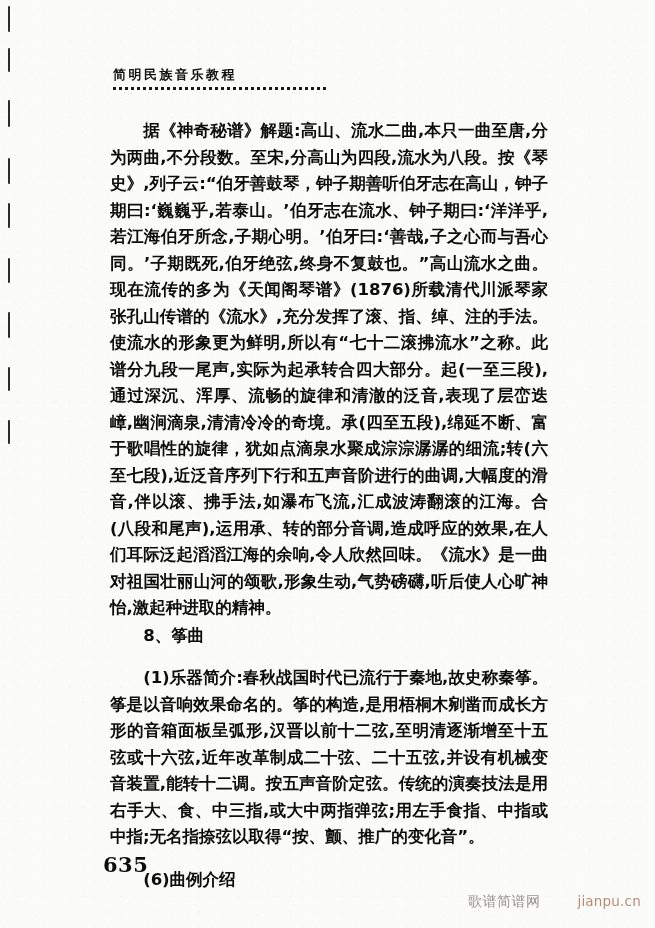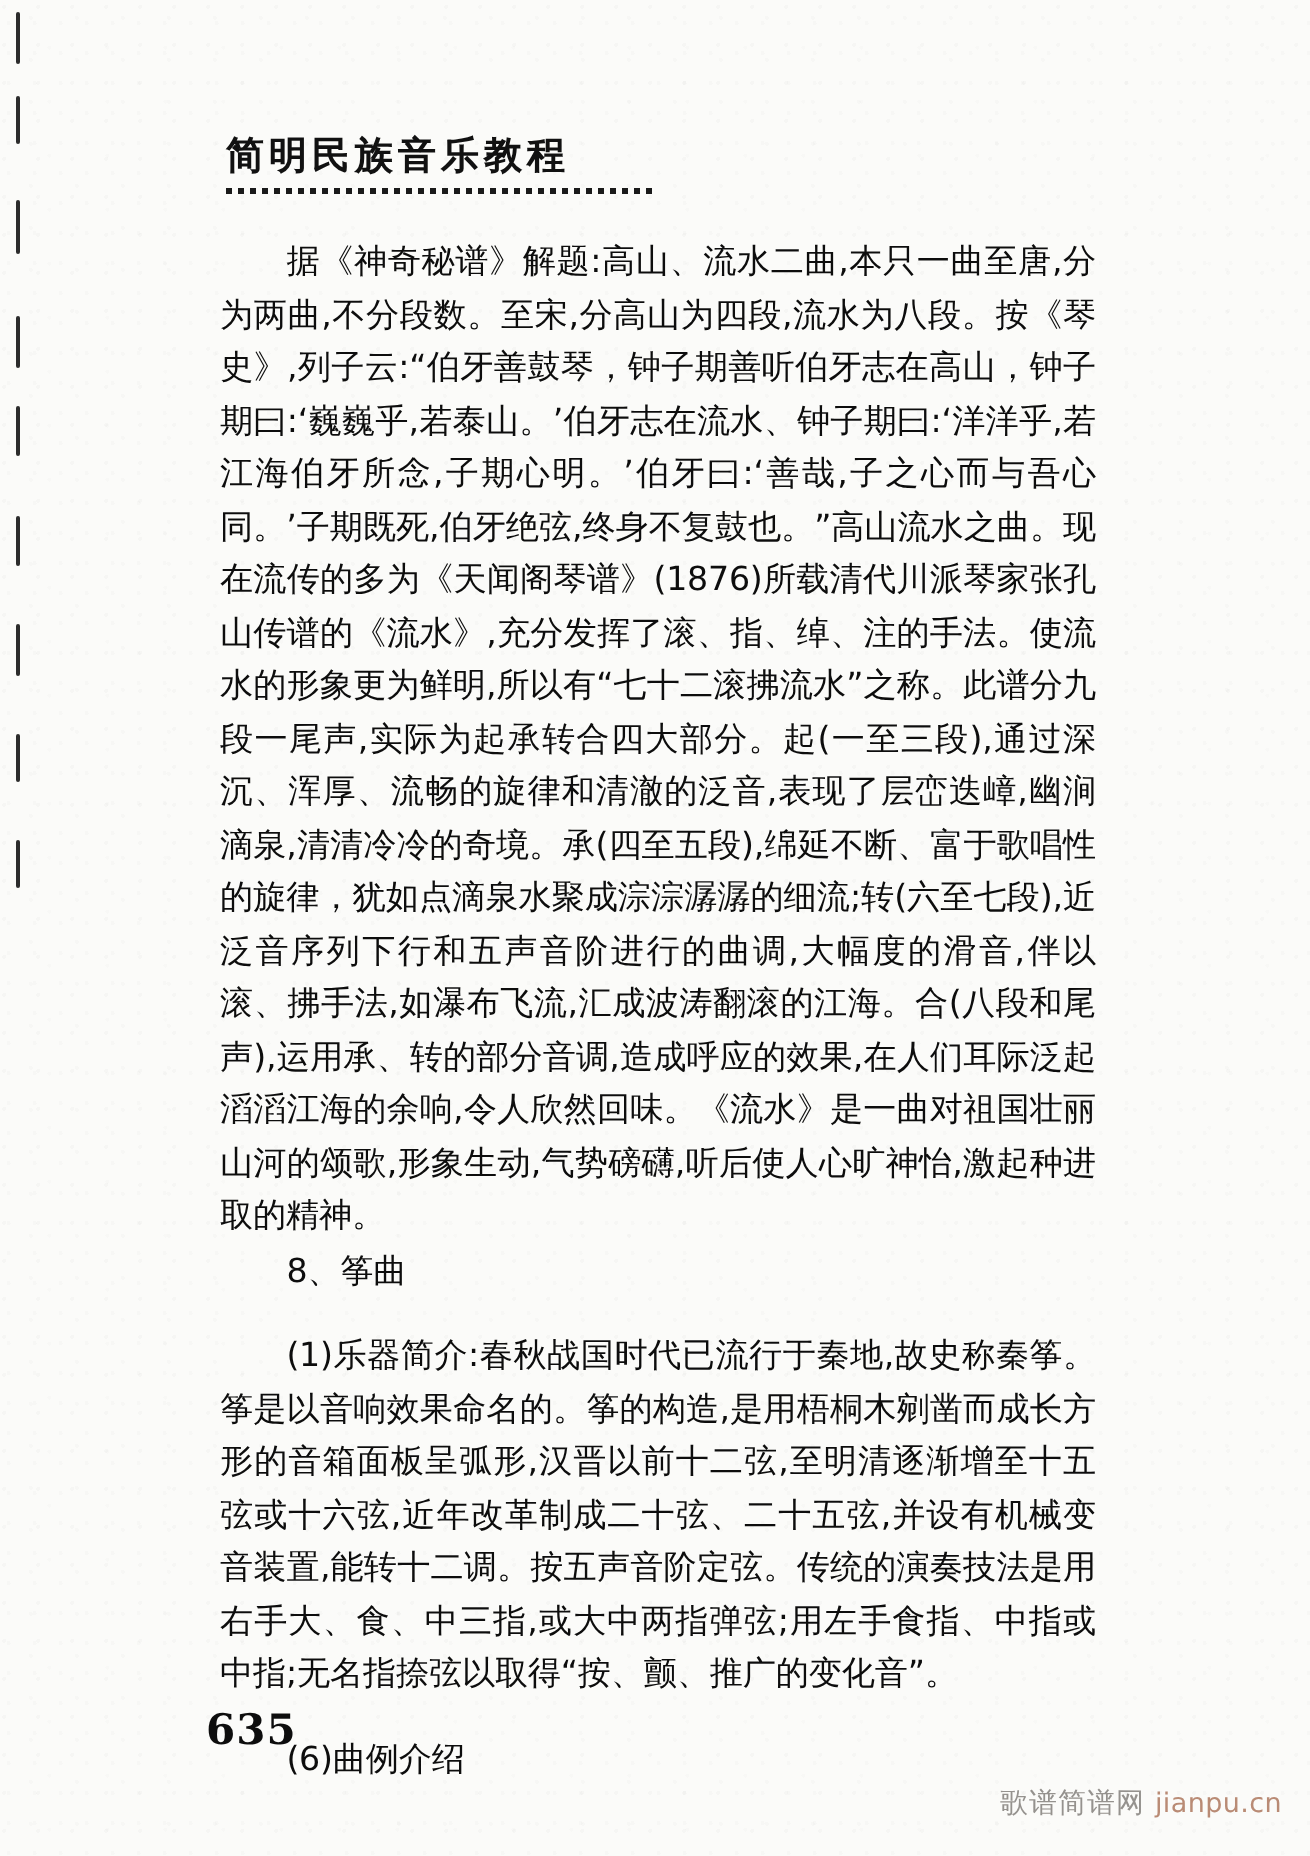--- a/index.html
+++ b/index.html
@@ -46,21 +46,21 @@
 
   
   #running-header {
     position: absolute;
     left: 113px;
     top: 68px;
     width: 430px;
   }
   #header-title {
     font-family: "DejaVu Sans", "Liberation Sans", sans-serif;
-    font-size: 19px;
+    font-size: 13px;
     font-weight: bold;
     letter-spacing: 2.5px;
     color: #111111;
     line-height: 1.1;
     white-space: nowrap;
   }
   #header-rule {
     margin-top: 5px;
     width: 213px;
     height: 3px;
@@ -81,21 +81,21 @@
   .para {
     font-family: "DejaVu Sans", "Liberation Sans", sans-serif;
     font-size: 16.6px;
     line-height: 26.5px;
     color: #0d0d0d;
     text-align: justify;
     text-align-last: left;
     text-justify: inter-character;
     letter-spacing: -0.1px;
     margin: 0;
-    font-weight: 400;
+    font-weight: 700;
     -webkit-font-smoothing: none;
   }
   .para.indent {
     text-indent: 2em;
   }
   .para + .para {
     margin-top: 16px;
   }
   #para-liushui {
     word-break: break-all;
@@ -171,16 +171,16 @@
       <p class="para indent" id="para-liushui">据《神奇秘谱》解题:高山、流水二曲,本只一曲至唐,分为两曲,不分段数。至宋,分高山为四段,流水为八段。按《琴史》,列子云:“伯牙善鼓琴，钟子期善听伯牙志在高山，钟子期曰:‘巍巍乎,若泰山。’伯牙志在流水、钟子期曰:‘洋洋乎,若江海伯牙所念,子期心明。’伯牙曰:‘善哉,子之心而与吾心同。’子期既死,伯牙绝弦,终身不复鼓也。”高山流水之曲。现在流传的多为《天闻阁琴谱》(1876)所载清代川派琴家张孔山传谱的《流水》,充分发挥了滚、指、绰、注的手法。使流水的形象更为鲜明,所以有“七十二滚拂流水”之称。此谱分九段一尾声,实际为起承转合四大部分。起(一至三段),通过深沉、浑厚、流畅的旋律和清澈的泛音,表现了层峦迭嶂,幽涧滴泉,清清冷冷的奇境。承(四至五段),绵延不断、富于歌唱性的旋律，犹如点滴泉水聚成淙淙潺潺的细流;转(六至七段),近泛音序列下行和五声音阶进行的曲调,大幅度的滑音,伴以滚、拂手法,如瀑布飞流,汇成波涛翻滚的江海。合(八段和尾声),运用承、转的部分音调,造成呼应的效果,在人们耳际泛起滔滔江海的余响,令人欣然回味。《流水》是一曲对祖国壮丽山河的颂歌,形象生动,气势磅礴,听后使人心旷神怡,激起种进取的精神。</p>
       <p class="para indent" id="para-zhengqu-title">8、筝曲</p>
       <p class="para indent" id="para-instrument">(1)乐器简介:春秋战国时代已流行于秦地,故史称秦筝。筝是以音响效果命名的。筝的构造,是用梧桐木剜凿而成长方形的音箱面板呈弧形,汉晋以前十二弦,至明清逐渐增至十五弦或十六弦,近年改革制成二十弦、二十五弦,并设有机械变音装置,能转十二调。按五声音阶定弦。传统的演奏技法是用右手大、食、中三指,或大中两指弹弦;用左手食指、中指或中指;无名指捺弦以取得“按、颤、推广的变化音”。</p>
       <p class="para indent" id="para-example-title">(6)曲例介绍</p>
     </div>
 
   <div id="folio">635</div>
 
   <div id="watermark">
     <span id="watermark-cn" style="color: rgb(141, 138, 134);">歌谱简谱网</span>
-    <span id="watermark-url" style="color: rgb(180, 130, 106);">jianpu.cn</span>
+    <span id="watermark-url" style="color: rgb(180, 130, 106); margin-left: 32px;">jianpu.cn</span>
   </div>
 
 </div>
 
 </body></html>

